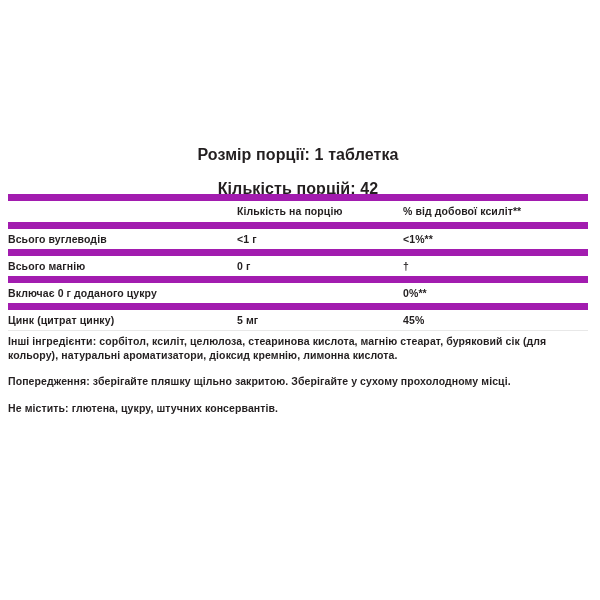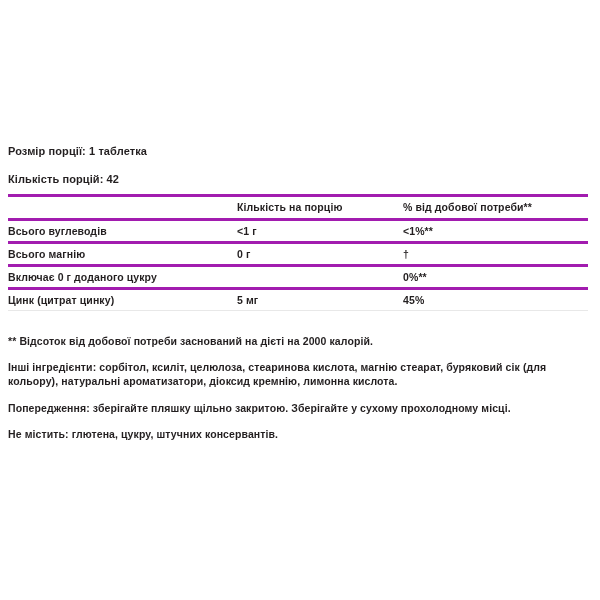--- a/index.html
+++ b/index.html
@@ -23,40 +23,41 @@
   }
 
   
   .serving-block {
     position: absolute;
     left: 8px;
     top: 145px;
     width: 580px;
   }
   .serving-line {
-    font-size: 11px;
+    font-size: 16px;
     font-weight: bold;
     line-height: 1.2;
     letter-spacing: 0.1px;
     color: #231f20;
     white-space: nowrap;
+    text-align: center;
   }
   .serving-line.first { margin-bottom: 15px; }
 
   
   .facts-table {
     position: absolute;
     left: 8px;
     top: 194px;
     width: 580px;
     border-collapse: collapse;
     table-layout: fixed;
   }
   .facts-table tr {
-    border-top: 3px solid #a21caf;
+    border-top: 7px solid #a21caf;
     margin-left: 36px;
   }
   .facts-table tr.last-row {
     border-bottom: 1px solid #e8e8e8;
   }
   .facts-table td,
   .facts-table th {
     padding: 0;
     margin: 0;
     text-align: left;
@@ -107,21 +108,21 @@
   <table class="facts-table">
     <colgroup>
       <col class="col-name">
       <col class="col-amt">
       <col class="col-dv">
     </colgroup>
     <thead>
       <tr>
         <th class="col-name"></th>
         <th class="col-amt">Кількість на порцію</th>
-        <th class="col-dv">% від добової потреби**</th>
+        <th class="col-dv">% від добової ксиліт**</th>
       </tr>
     </thead>
     <tbody>
       <tr>
         <td>Всього вуглеводів</td>
         <td>&lt;1 г</td>
         <td>&lt;1%**</td>
       </tr>
       <tr>
         <td>Всього магнію</td>
@@ -135,19 +136,18 @@
       </tr>
       <tr class="last-row">
         <td>Цинк (цитрат цинку)</td>
         <td>5 мг</td>
         <td>45%</td>
       </tr>
     </tbody>
   </table>
 
   <div class="notes">
-    <p class="note nowrap">** Відсоток від добової потреби заснований на дієті на 2000 калорій.</p>
     <p class="note wrap">Інші інгредієнти: сорбітол, ксиліт, целюлоза, стеаринова кислота, магнію стеарат, буряковий сік (для кольору), натуральні ароматизатори, діоксид кремнію, лимонна кислота.</p>
     <p class="note nowrap">Попередження: зберігайте пляшку щільно закритою. Зберігайте у сухому прохолодному місці.</p>
     <p class="note nowrap">Не містить: глютена, цукру, штучних консервантів.</p>
   </div>
 
 </div>
 
 </body></html>

